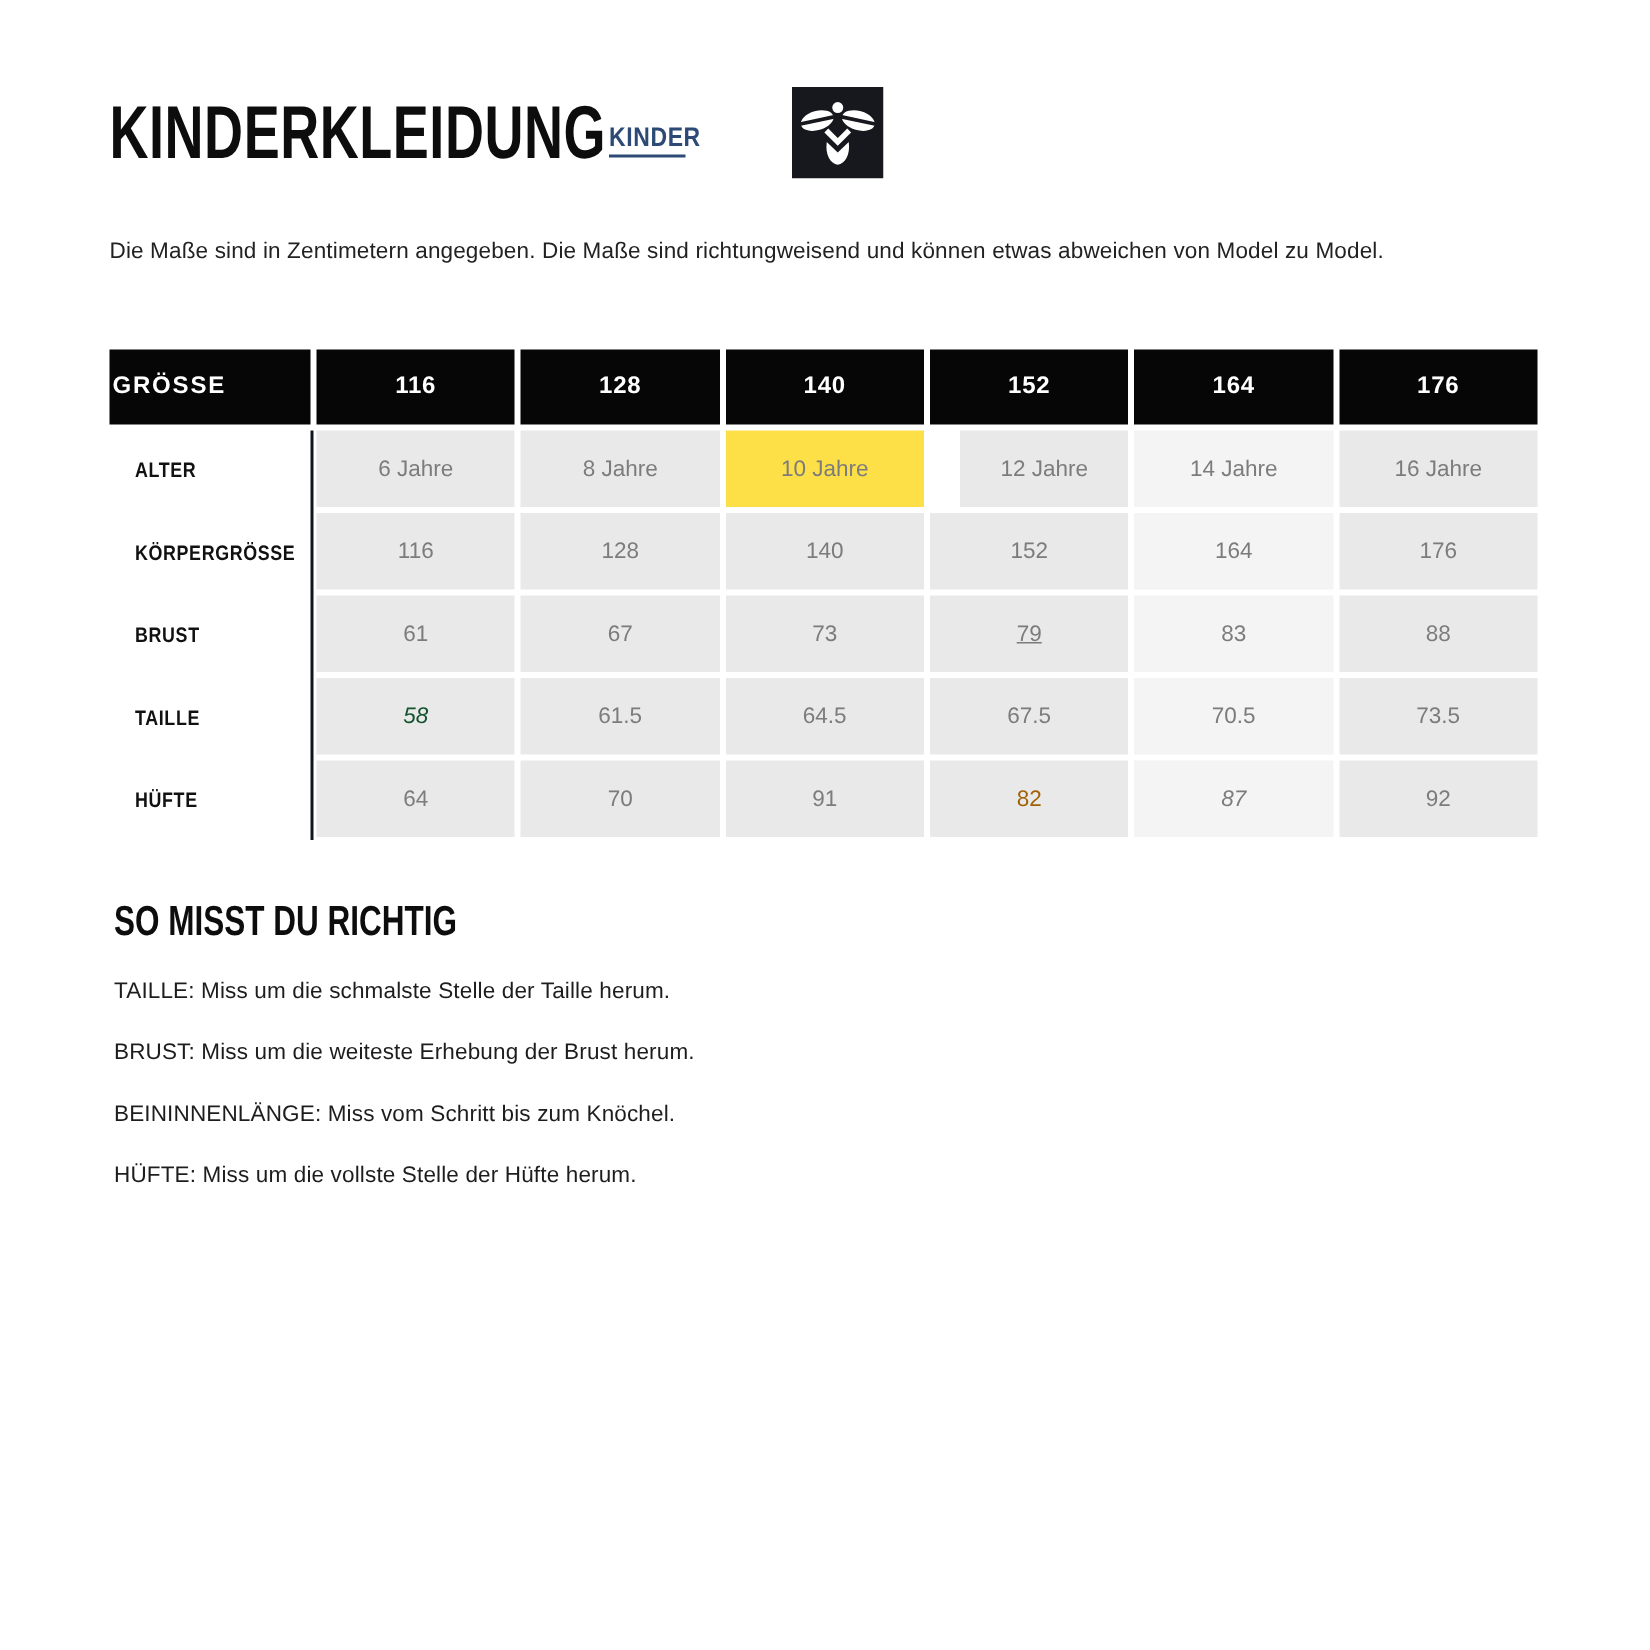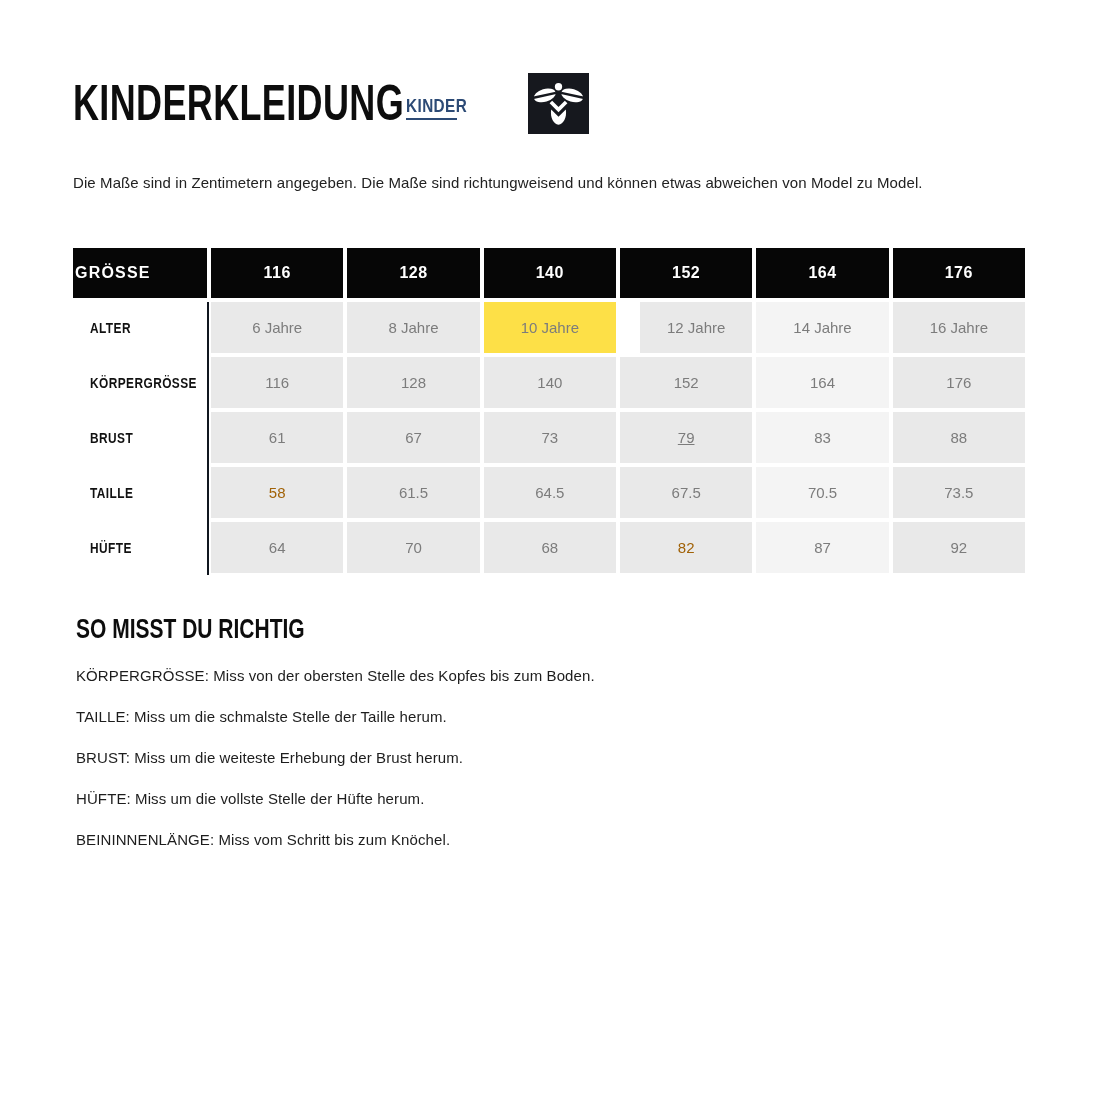--- a/index.html
+++ b/index.html
@@ -1,21 +1,21 @@
 <!DOCTYPE html>
 <html><head>
 <meta charset="utf-8">
 <style>
   * { margin:0; padding:0; box-sizing:border-box; }
   html,body { width:1100px; height:1100px; background:#ffffff; overflow:hidden;
               font-family:"Liberation Sans","DejaVu Sans",sans-serif; color:#111; }
   .page { width:1100px; height:1100px; padding:58px 73px 0 73px; position:relative; }
 
   
-  .header { display:flex; align-items:center;margin-top:15px; }
+  .header { display:flex; align-items:center; }
   .title { font-size:50px; font-weight:700; letter-spacing:.5px; line-height:1.15; color:#0d0d0d;
            white-space:nowrap; width:305px; transform:scaleX(.72); transform-origin:0 50%; }
   .kinder-link { display:inline-block; margin-left:28px; margin-top:8px; font-size:18px; font-weight:700;
            letter-spacing:.5px; text-decoration:none; border-bottom:2px solid currentColor; padding-bottom:1px;
            white-space:nowrap; width:60px; transform:scaleX(.85); transform-origin:0 50%; cursor:pointer; }
   .logo { width:61px; height:61px; margin-left:62px; border-radius:2px;
           display:flex; align-items:center; justify-content:center; }
 
   
   .desc { margin-top:40px; font-size:15px; color:#222; letter-spacing:.1px; }
@@ -100,43 +100,42 @@
       <div class="vcell" style="background: rgb(233, 233, 233); color: rgb(124, 124, 124);">61</div>
       <div class="vcell" style="background: rgb(233, 233, 233); color: rgb(124, 124, 124);">67</div>
       <div class="vcell" style="background: rgb(233, 233, 233); color: rgb(124, 124, 124);">73</div>
       <div class="vcell" style="background: rgb(233, 233, 233); color: rgb(124, 124, 124); text-decoration: underline;">79</div>
       <div class="vcell hl" style="background: rgb(244, 244, 244); color: rgb(124, 124, 124);">83</div>
       <div class="vcell" style="background: rgb(233, 233, 233); color: rgb(124, 124, 124);">88</div>
 
       <div class="lcell">
           <span>TAILLE</span>
         </div>
-      <div class="vcell" style="background: rgb(233, 233, 233); color: #a16207;">58</div>
+      <div class="vcell" style="background: rgb(233, 233, 233); color: #14532d; font-style: italic;">58</div>
       <div class="vcell" style="background: rgb(233, 233, 233); color: rgb(124, 124, 124);">61.5</div>
       <div class="vcell" style="background: rgb(233, 233, 233); color: rgb(124, 124, 124);">64.5</div>
       <div class="vcell" style="background: rgb(233, 233, 233); color: rgb(124, 124, 124);">67.5</div>
       <div class="vcell hl" style="background: rgb(244, 244, 244); color: rgb(124, 124, 124);">70.5</div>
       <div class="vcell" style="background: rgb(233, 233, 233); color: rgb(124, 124, 124);">73.5</div>
 
       <div class="lcell">
           <span>HÜFTE</span>
         </div>
       <div class="vcell" style="background: rgb(233, 233, 233); color: rgb(124, 124, 124);">64</div>
       <div class="vcell" style="background: rgb(233, 233, 233); color: rgb(124, 124, 124);">70</div>
-      <div class="vcell" style="background: rgb(233, 233, 233); color: rgb(124, 124, 124);">68</div>
+      <div class="vcell" style="background: rgb(233, 233, 233); color: rgb(124, 124, 124);">91</div>
       <div class="vcell" style="background: rgb(233, 233, 233); color: #a16207;">82</div>
-      <div class="vcell hl" style="background: rgb(244, 244, 244); color: rgb(124, 124, 124);">87</div>
+      <div class="vcell hl" style="background: rgb(244, 244, 244); color: rgb(124, 124, 124); font-style: italic;">87</div>
       <div class="vcell" style="background: rgb(233, 233, 233); color: rgb(124, 124, 124);">92</div>
 
     </div>
     <div class="vline" style="background: rgb(16, 22, 31);"></div>
   </div>
 
   <section class="measure">
     <h2>SO MISST DU RICHTIG</h2>
-    <p>KÖRPERGRÖSSE: Miss von der obersten Stelle des Kopfes bis zum Boden.</p>
     <p>TAILLE: Miss um die schmalste Stelle der Taille herum.</p>
     <p>BRUST: Miss um die weiteste Erhebung der Brust herum.</p>
+    <p>BEININNENLÄNGE: Miss vom Schritt bis zum Knöchel.</p>
     <p>HÜFTE: Miss um die vollste Stelle der Hüfte herum.</p>
-    <p>BEININNENLÄNGE: Miss vom Schritt bis zum Knöchel.</p>
   </section>
 
 </div>
 
 </body></html>

